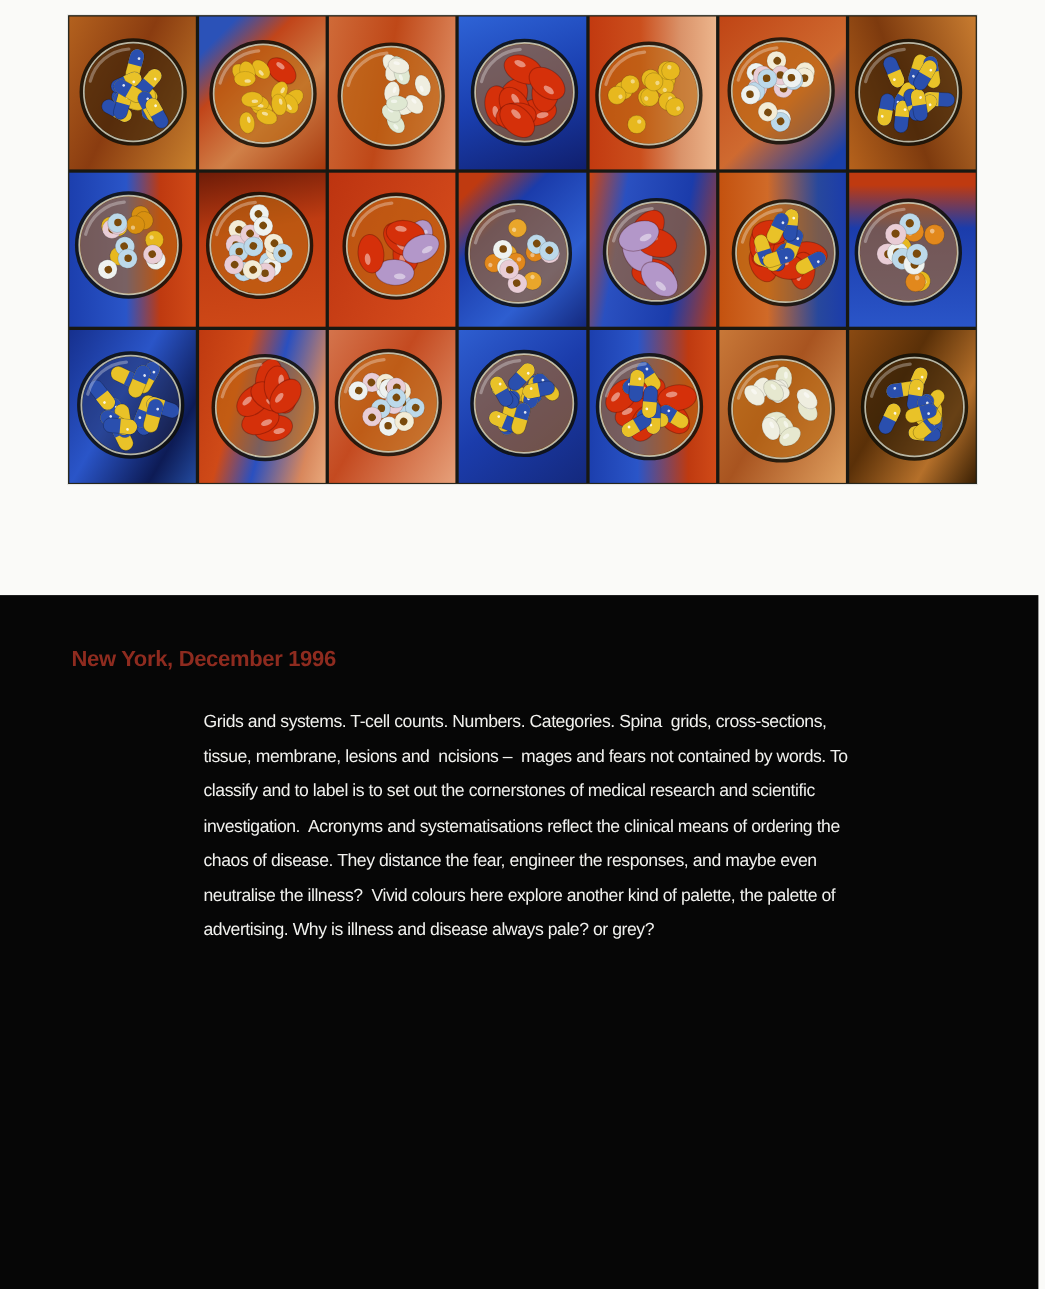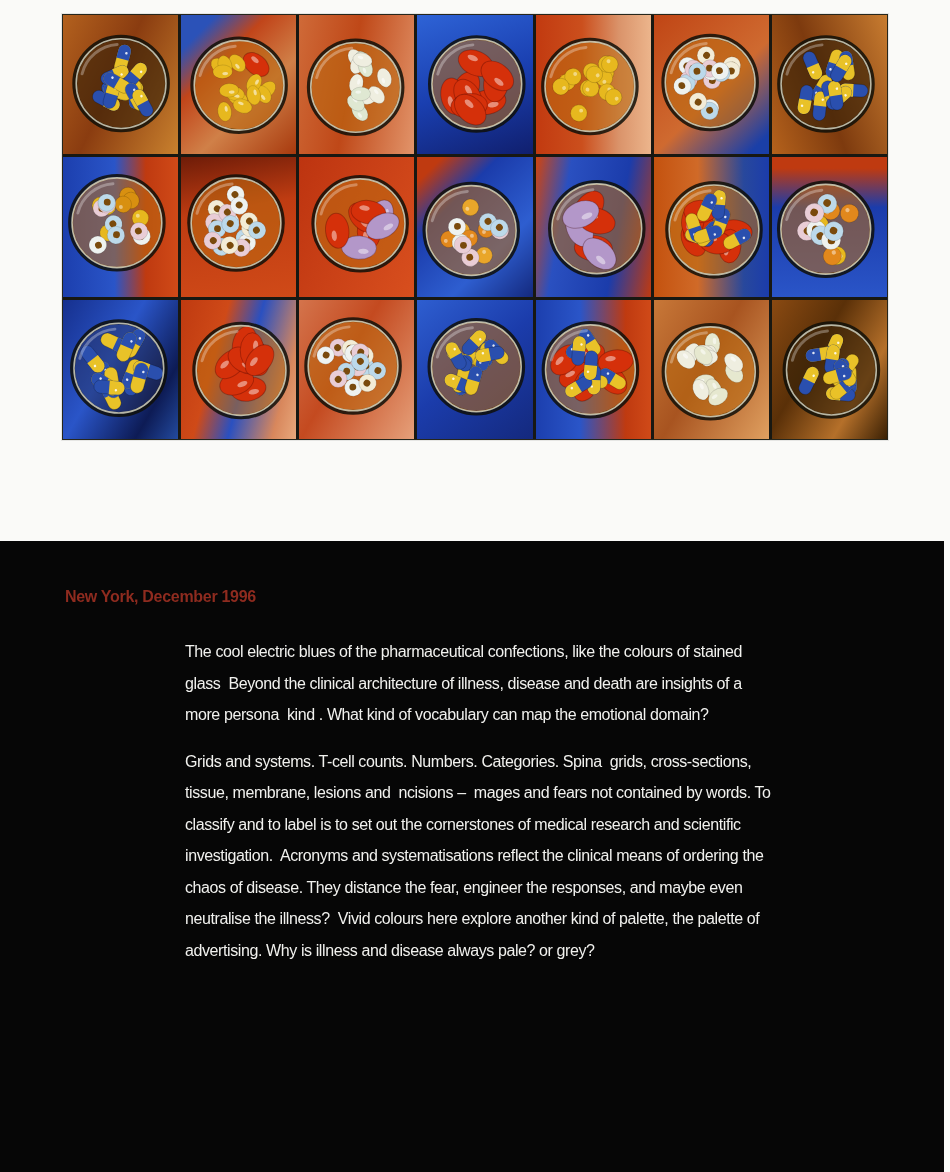--- a/index.html
+++ b/index.html
@@ -16,21 +16,21 @@
     box-shadow:0 0 0 1px rgba(0,0,0,0.08);
   }
   .cell { position:relative; overflow:hidden; }
   .cell svg { position:absolute; inset:0; width:100%; height:100%; display:block; }
   .text-panel {
     position:absolute; left:0; top:541px; width:944px; height:631px;
     background:#060606;
   }
   .heading {
     margin:0; padding:47px 3px 0 65px;
-    font-size:16px; font-weight:bold; letter-spacing:-0.3px;
+    font-size:20px; font-weight:bold; letter-spacing:-0.3px;
     color:#8e2b1f;
   }
   .body-copy {
     margin:30px 0 0 185px; width:592px;
     font-size:16px; line-height:31.5px; letter-spacing:-0.4px;
     color:#f1f1ee;
   }
   .body-copy p { margin:0; white-space:pre-wrap; }
   .body-copy p + p { margin-top:15px; }
 </style>
@@ -1336,16 +1336,15 @@
         </g>
         <circle cx="60.85742725804448" cy="71.37082474119961" r="46" fill="none" stroke="rgba(235,235,215,0.75)" stroke-width="1.6"></circle>
         <path d="M 20.85742725804448 61.37082474119961 A 40 40 0 0 1 56.85742725804448 31.370824741199613" fill="none" stroke="rgba(255,255,255,0.3)" stroke-width="3" stroke-linecap="round"></path>
       </svg>
     </div>
   </div>
 
 <div class="text-panel" style="background: rgb(6, 6, 6);">
   <h1 class="heading" style="color: rgb(142, 43, 31);">New York, December 1996</h1>
   <div class="body-copy" style="color: rgb(241, 241, 238);">
-    <p>The cool electric blues of the pharmaceutical confections, like the colours of stained glass  Beyond the clinical architecture of illness, disease and death are insights of a more persona  kind . What kind of vocabulary can map the emotional domain?</p>
     <p>Grids and systems. T-cell counts. Numbers. Categories. Spina  grids, cross-sections, tissue, membrane, lesions and  ncisions –  mages and fears not contained by words. To classify and to label is to set out the cornerstones of medical research and scientific investigation.  Acronyms and systematisations reflect the clinical means of ordering the chaos of disease. They distance the fear, engineer the responses, and maybe even neutralise the illness?  Vivid colours here explore another kind of palette, the palette of advertising. Why is illness and disease always pale? or grey?</p>
   </div>
 </div>
 
 </body></html>

